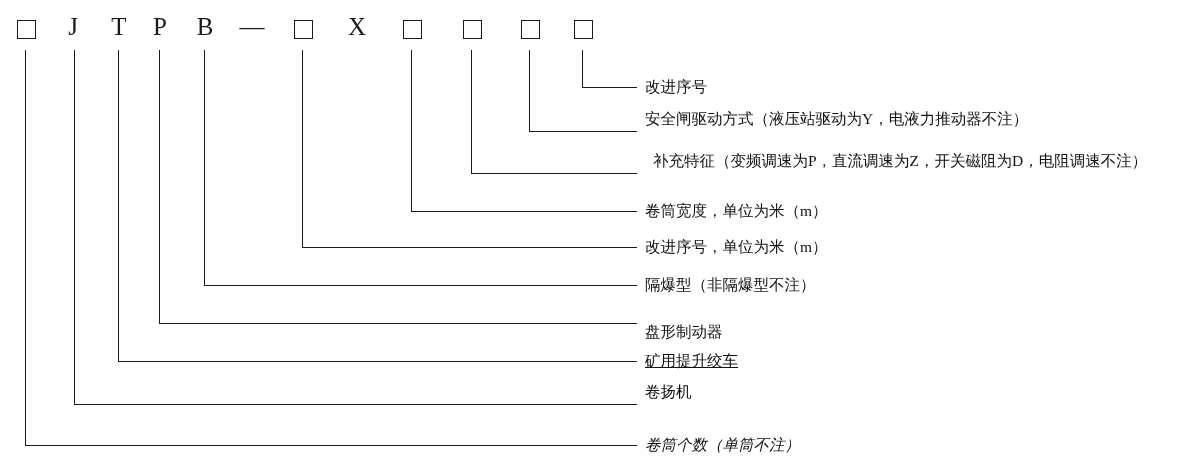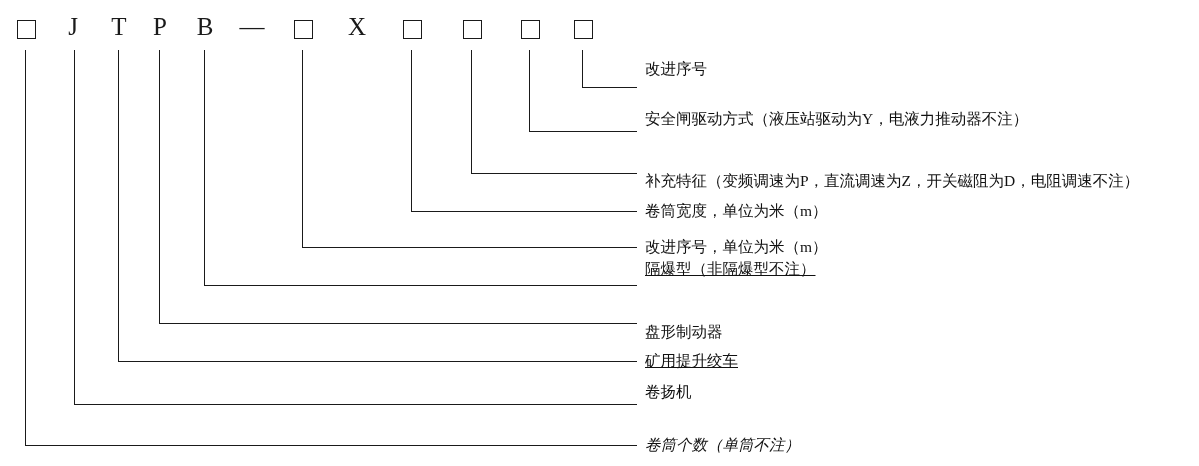--- a/index.html
+++ b/index.html
@@ -96,25 +96,25 @@
       <div class="vline" style="left: 159px; top: 50px; height: 273px;"></div>
       <div class="hline" style="left: 159px; top: 323px; width: 478px;"></div>
       <div class="vline" style="left: 118px; top: 50px; height: 311px;"></div>
       <div class="hline" style="left: 118px; top: 361px; width: 519px;"></div>
       <div class="vline" style="left: 74px; top: 50px; height: 354px;"></div>
       <div class="hline" style="left: 74px; top: 404px; width: 563px;"></div>
       <div class="vline" style="left: 25px; top: 50px; height: 395px;"></div>
       <div class="hline" style="left: 25px; top: 445px; width: 612px;"></div>
     </div>
   <div id="labels-layer">
-      <div class="label" style="top: 60px;">改进序号</div>
+      <div class="label" style="top: 78px;">改进序号</div>
       <div class="label" style="top: 110px;">安全闸驱动方式（液压站驱动为Y，电液力推动器不注）</div>
-      <div class="label" style="top: 172px;">补充特征（变频调速为P，直流调速为Z，开关磁阻为D，电阻调速不注）</div>
+      <div class="label" style="top: 152px; margin-left: 8px;">补充特征（变频调速为P，直流调速为Z，开关磁阻为D，电阻调速不注）</div>
       <div class="label" style="top: 202px;">卷筒宽度，单位为米（m）</div>
       <div class="label" style="top: 238px;">改进序号，单位为米（m）</div>
-      <div class="label" style="top: 260px; text-decoration: underline;">隔爆型（非隔爆型不注）</div>
+      <div class="label" style="top: 276px;">隔爆型（非隔爆型不注）</div>
       <div class="label" style="top: 323px;">盘形制动器</div>
       <div class="label" style="top: 352px; text-decoration: underline;">矿用提升绞车</div>
       <div class="label" style="top: 383px;">卷扬机</div>
       <div class="label" style="top: 436px; font-style: italic;">卷筒个数（单筒不注）</div>
     </div>
 
 </div>
 
 </body></html>

